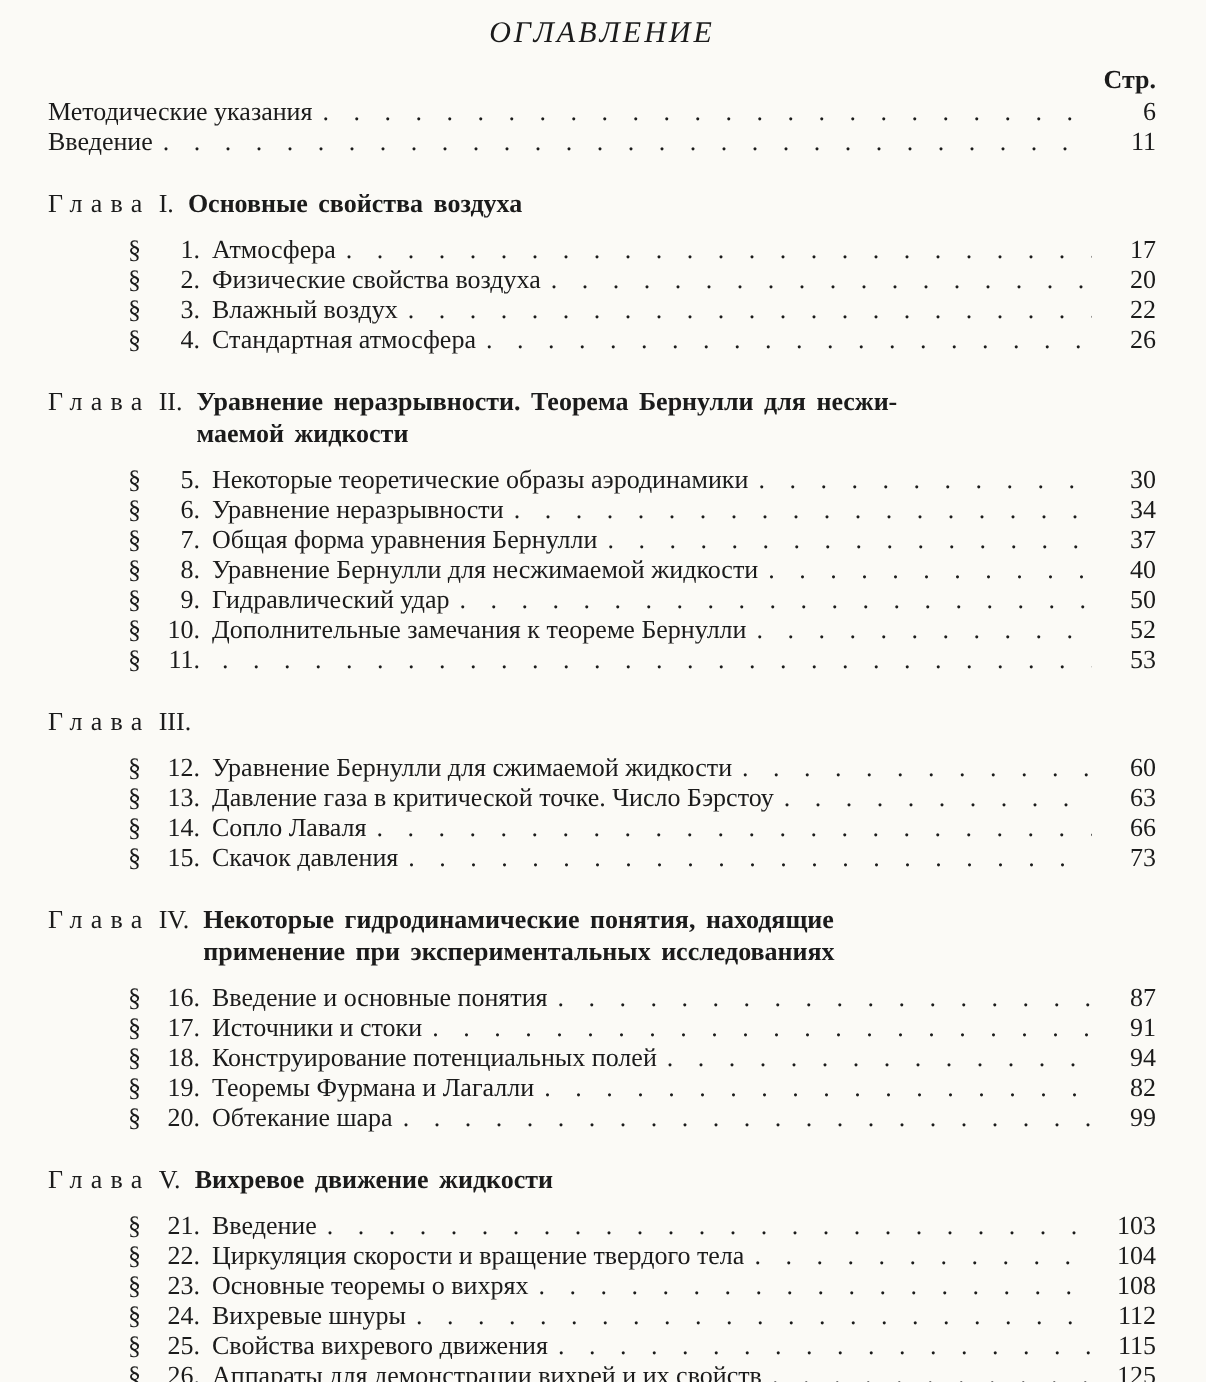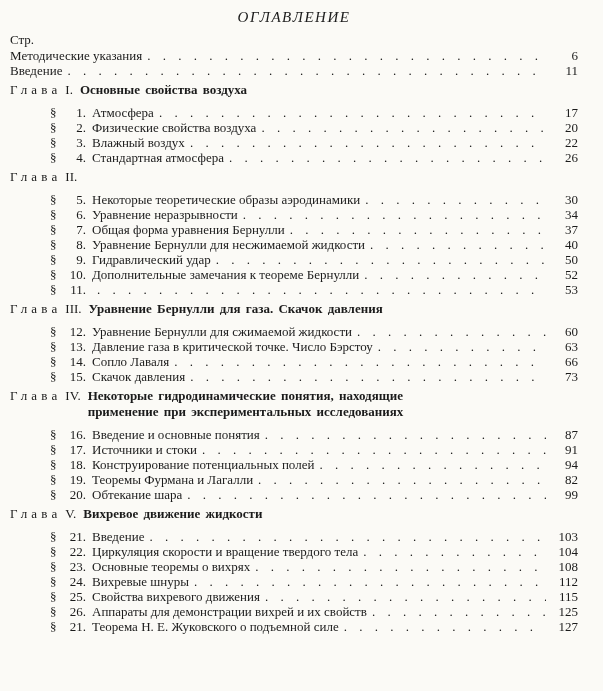--- a/index.html
+++ b/index.html
@@ -4,38 +4,39 @@
 <style>
   html, body { margin: 0; padding: 0; }
   body {
     width: 603px; height: 691px;
     background: #fbfaf6;
     overflow: hidden;
   }
   .page {
     box-sizing: border-box;
     width: 603px; height: 691px;
-    padding: 6px 25px 4px 10px;
+    padding: 6px 25px 4px 24px;
     font-family: "Liberation Serif", "DejaVu Serif", serif;
     font-size: 13px;
     color: #1b1b1b;
     background: #fbfaf6;
   }
   .toc-title {
     text-align: center;
     font-style: italic;
     font-size: 15px;
     letter-spacing: 1.5px;
     line-height: 18px;
     margin: 2px 0 7px 0;
   }
   .col-header {
-    text-align: left;
+    text-align: right;
     line-height: 14px;
     margin-bottom: 1px;
+    font-weight: bold;
   }
   .row {
     display: flex;
     align-items: flex-end;
     line-height: 15px;
   }
   .entry-title { white-space: nowrap; }
   .dots {
     flex: 1 1 auto;
     overflow: hidden;
@@ -44,21 +45,21 @@
     letter-spacing: 4.5px;
   }
   .dots::after {
     content: ". . . . . . . . . . . . . . . . . . . . . . . . . . . . . . . . . . . . . . . . . . . . . . . . . . . . . . . . . . . .";
   }
   .page-num {
     flex: 0 0 30px;
     text-align: right;
     white-space: nowrap;
   }
-  .chapter { margin-top: 4px; }
+  .chapter { margin-top: 16px; }
   .chapter-heading {
     display: flex;
     align-items: baseline;
     line-height: 16px;
     margin-bottom: 7px;
   }
   .chapter-label {
     letter-spacing: 0.32em;
     white-space: nowrap;
   }
@@ -132,20 +133,24 @@
             <span class="entry-title">Стандартная атмосфера</span>
             <span class="dots"></span>
             <span class="page-num">26</span>
           </div>
         </div>
       </div>
       <div class="chapter">
         <div class="chapter-heading">
           <span class="chapter-label">Глава</span>
           <span class="chapter-numeral">II.</span>
+          <span class="chapter-title">
+            <span class="title-line">Уравнение неразрывности. Теорема Бернулли для несжи-</span>
+            <span class="title-line">маемой жидкости</span>
+          </span>
         </div>
         <div class="sections">
           <div class="row section-row">
             <span class="section-mark">§</span>
             <span class="section-num">5.</span>
             <span class="entry-title">Некоторые теоретические образы аэродинамики</span>
             <span class="dots"></span>
             <span class="page-num">30</span>
           </div>
           <div class="row section-row">
@@ -188,23 +193,20 @@
             <span class="section-num">11.</span>
             <span class="dots"></span>
             <span class="page-num">53</span>
           </div>
         </div>
       </div>
       <div class="chapter">
         <div class="chapter-heading">
           <span class="chapter-label">Глава</span>
           <span class="chapter-numeral">III.</span>
-          <span class="chapter-title">
-            <span class="title-line">Уравнение Бернулли для газа. Скачок давления</span>
-          </span>
         </div>
         <div class="sections">
           <div class="row section-row">
             <span class="section-mark">§</span>
             <span class="section-num">12.</span>
             <span class="entry-title">Уравнение Бернулли для сжимаемой жидкости</span>
             <span class="dots"></span>
             <span class="page-num">60</span>
           </div>
           <div class="row section-row">

